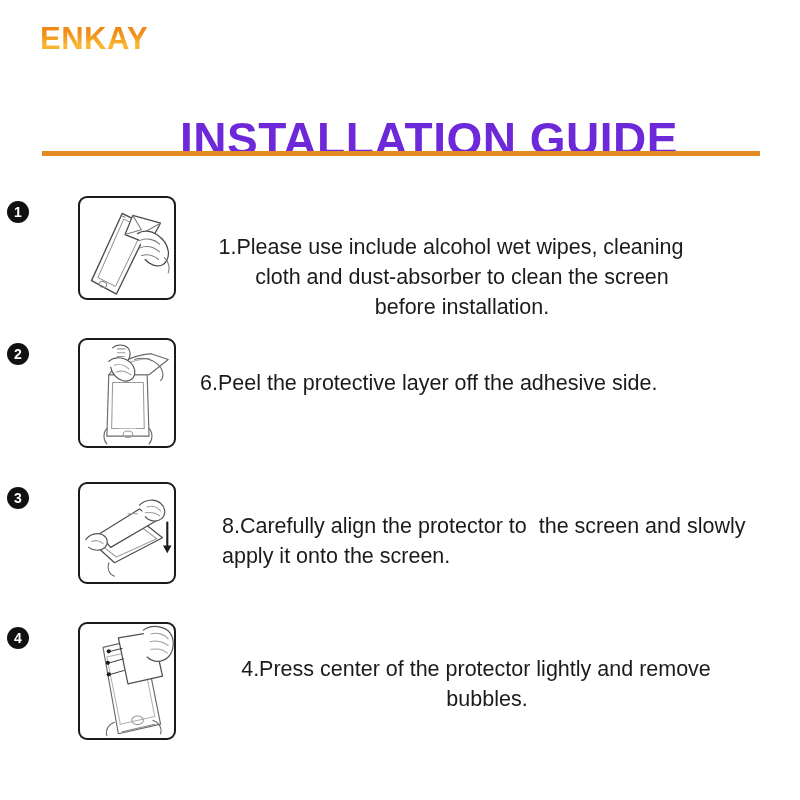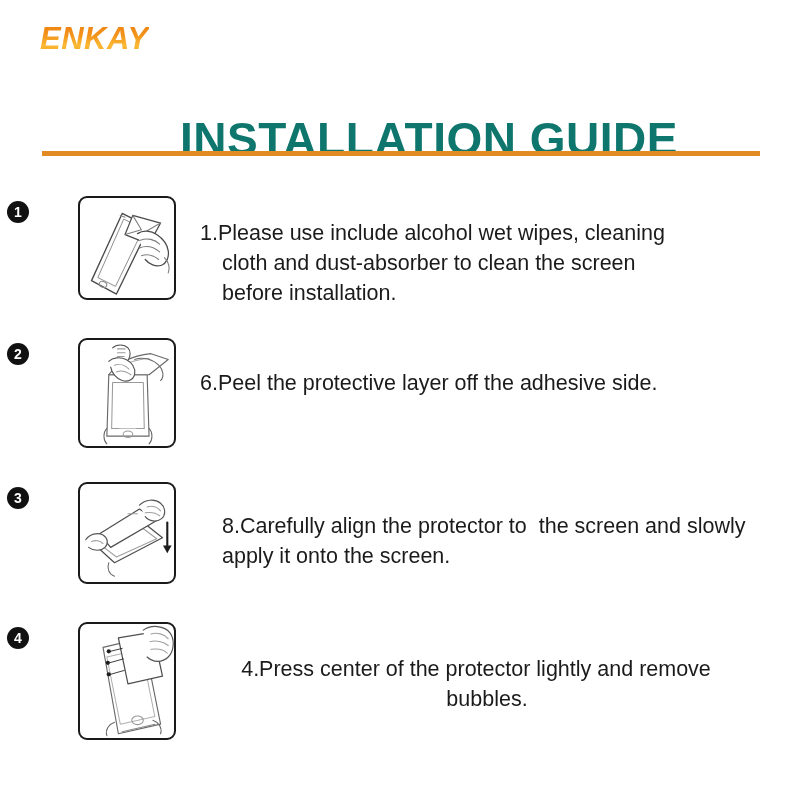--- a/index.html
+++ b/index.html
@@ -16,39 +16,38 @@
     -webkit-font-smoothing: antialiased;
   }
 
   
   #brand-logo {
     position: absolute;
     left: 40px;
     top: 23px;
     font-size: 31px;
     font-weight: bold;
-    font-style: italic;
     letter-spacing: 0.5px;
     line-height: 1;
     background: linear-gradient(180deg, #f07f10 0%, #f2941c 40%, #fbb934 72%, #f6a622 100%);
     -webkit-background-clip: text;
     background-clip: text;
     color: transparent;
     -webkit-text-fill-color: transparent;
     white-space: nowrap;
   }
 
   
   #page-title {
     position: absolute;
     left: 180px;
     top: 84px;
     font-size: 46px;
     font-weight: bold;
-    color: #0f766e;
+    color: #6d28d9;
     letter-spacing: 0.5px;
     line-height: 1.05;
     white-space: nowrap;
   }
   #title-rule {
     position: absolute;
     left: 42px;
     top: 151px;
     width: 718px;
     height: 5px;
@@ -108,21 +107,21 @@
   .step-text {
     position: absolute;
     left: 200px;
     top: 4px;
     width: 560px;
     font-size: 21.5px;
     line-height: 30px;
     color: #1b1b1b;
     white-space: pre-wrap;
   }
-  .step-1 .step-text { top: 0; width: 480px; }
+  .step-1 .step-text { top: 14px; width: 480px; text-align: center; }
   .step-2 .step-text { top: 8px; width: 560px; }
   .step-3 .step-text { top: 7px; width: 555px; text-indent: 0; }
   .step-4 .step-text { top: 10px; width: 530px; text-align: center; }
 
   
   .step-text {
     padding-left: 22px;
     text-indent: -22px;
   }
 </style>

